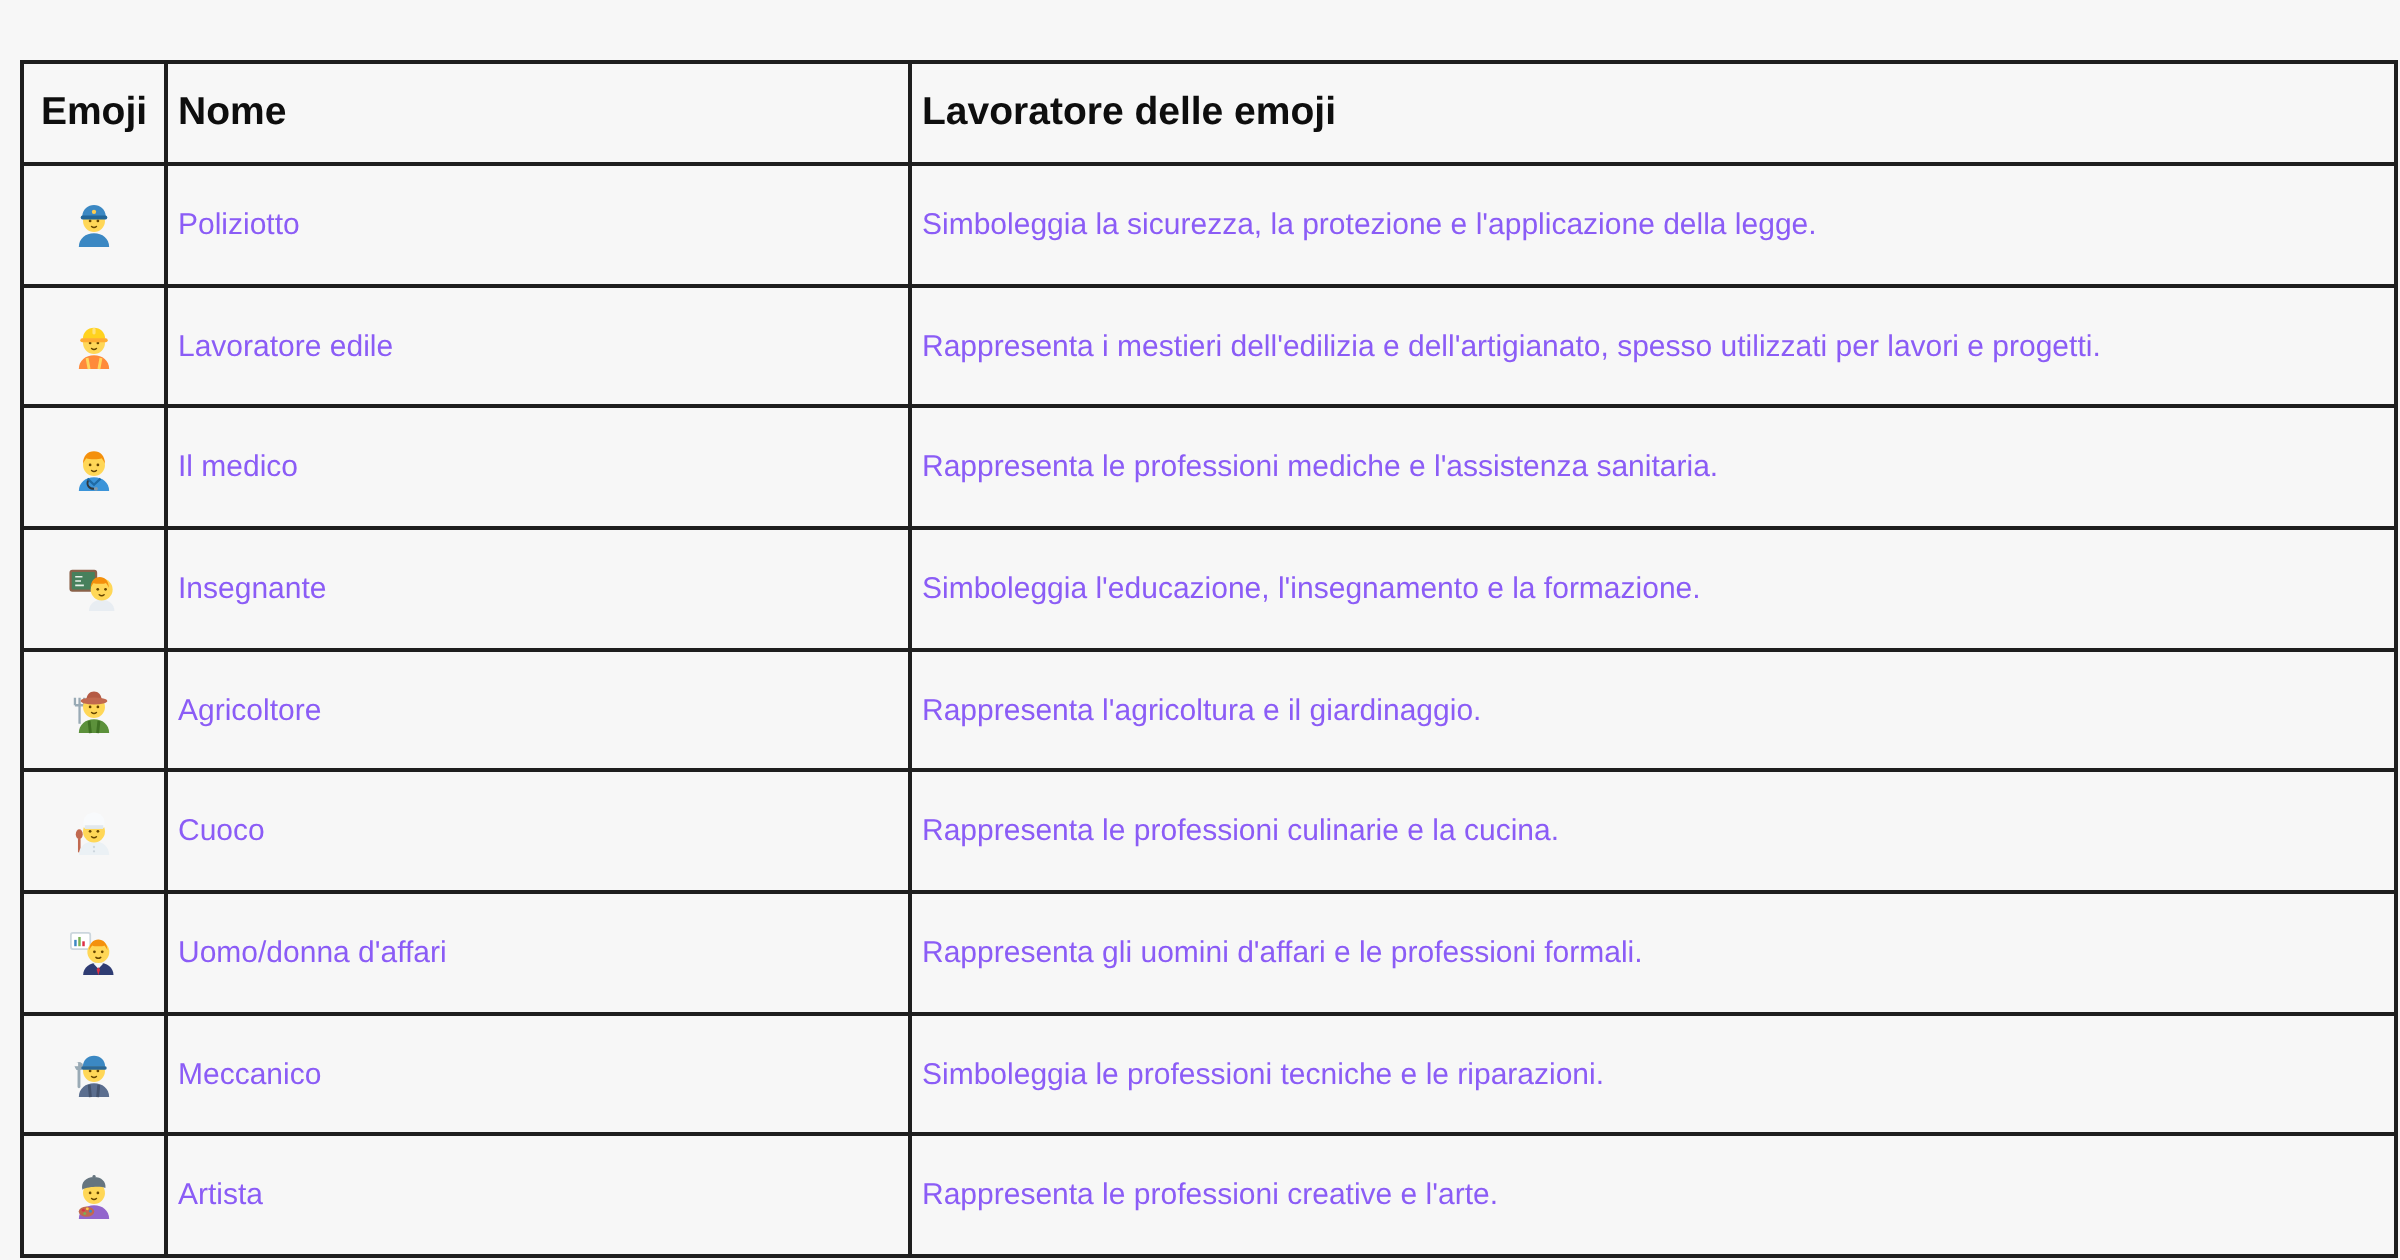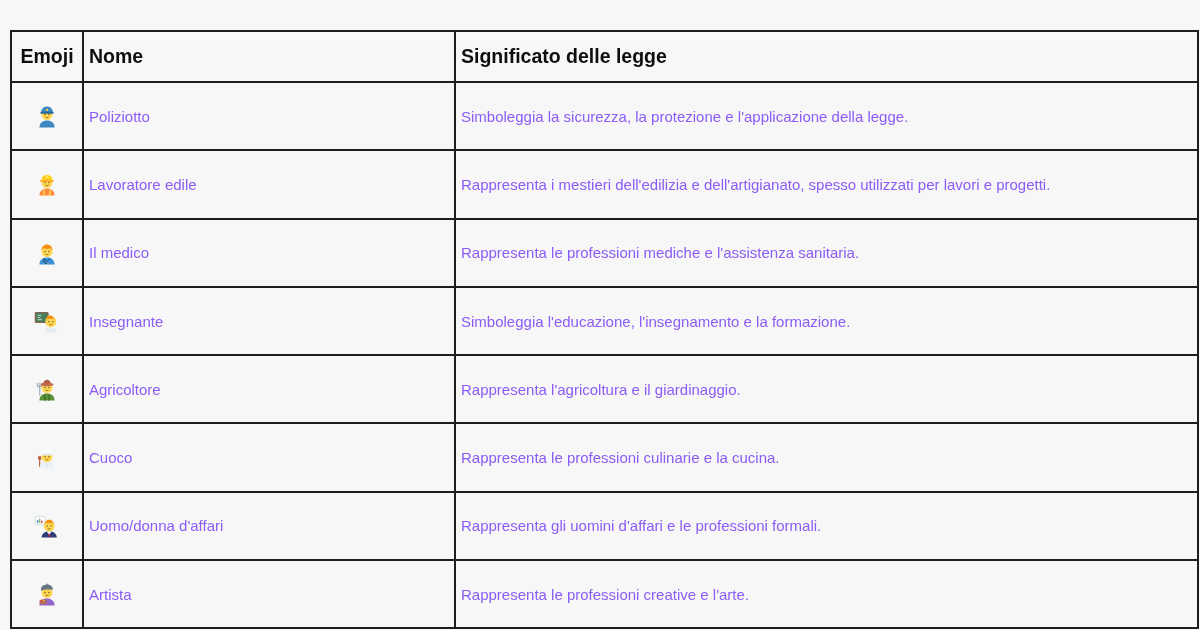--- a/index.html
+++ b/index.html
@@ -158,21 +158,21 @@
 <table class="emoji-table">
   <colgroup>
     <col style="width:72px">
     <col style="width:372px">
     <col style="width:743px">
   </colgroup>
   <thead>
     <tr>
       <th class="c-emoji">Emoji</th>
       <th>Nome</th>
-      <th>Significato delle legge</th>
+      <th>Lavoratore delle emoji</th>
     </tr>
   </thead>
   <tbody>
     <tr>
       <td class="c-emoji"><svg class="emoji" viewBox="0 0 36 36">
             <use href="#sym-police"></use>
           </svg></td>
       <td>Poliziotto</td>
       <td>Simboleggia la sicurezza, la protezione e l'applicazione della legge.</td>
     </tr>
@@ -213,19 +213,26 @@
     </tr>
     <tr>
       <td class="c-emoji"><svg class="emoji" viewBox="0 0 36 36">
             <use href="#sym-office"></use>
           </svg></td>
       <td>Uomo/donna d'affari</td>
       <td>Rappresenta gli uomini d'affari e le professioni formali.</td>
     </tr>
     <tr>
       <td class="c-emoji"><svg class="emoji" viewBox="0 0 36 36">
+            <use href="#sym-mechanic"></use>
+          </svg></td>
+      <td>Meccanico</td>
+      <td>Simboleggia le professioni tecniche e le riparazioni.</td>
+    </tr>
+    <tr>
+      <td class="c-emoji"><svg class="emoji" viewBox="0 0 36 36">
             <use href="#sym-artist"></use>
           </svg></td>
       <td>Artista</td>
       <td>Rappresenta le professioni creative e l'arte.</td>
     </tr>
   </tbody>
 </table>
 
 </body></html>

